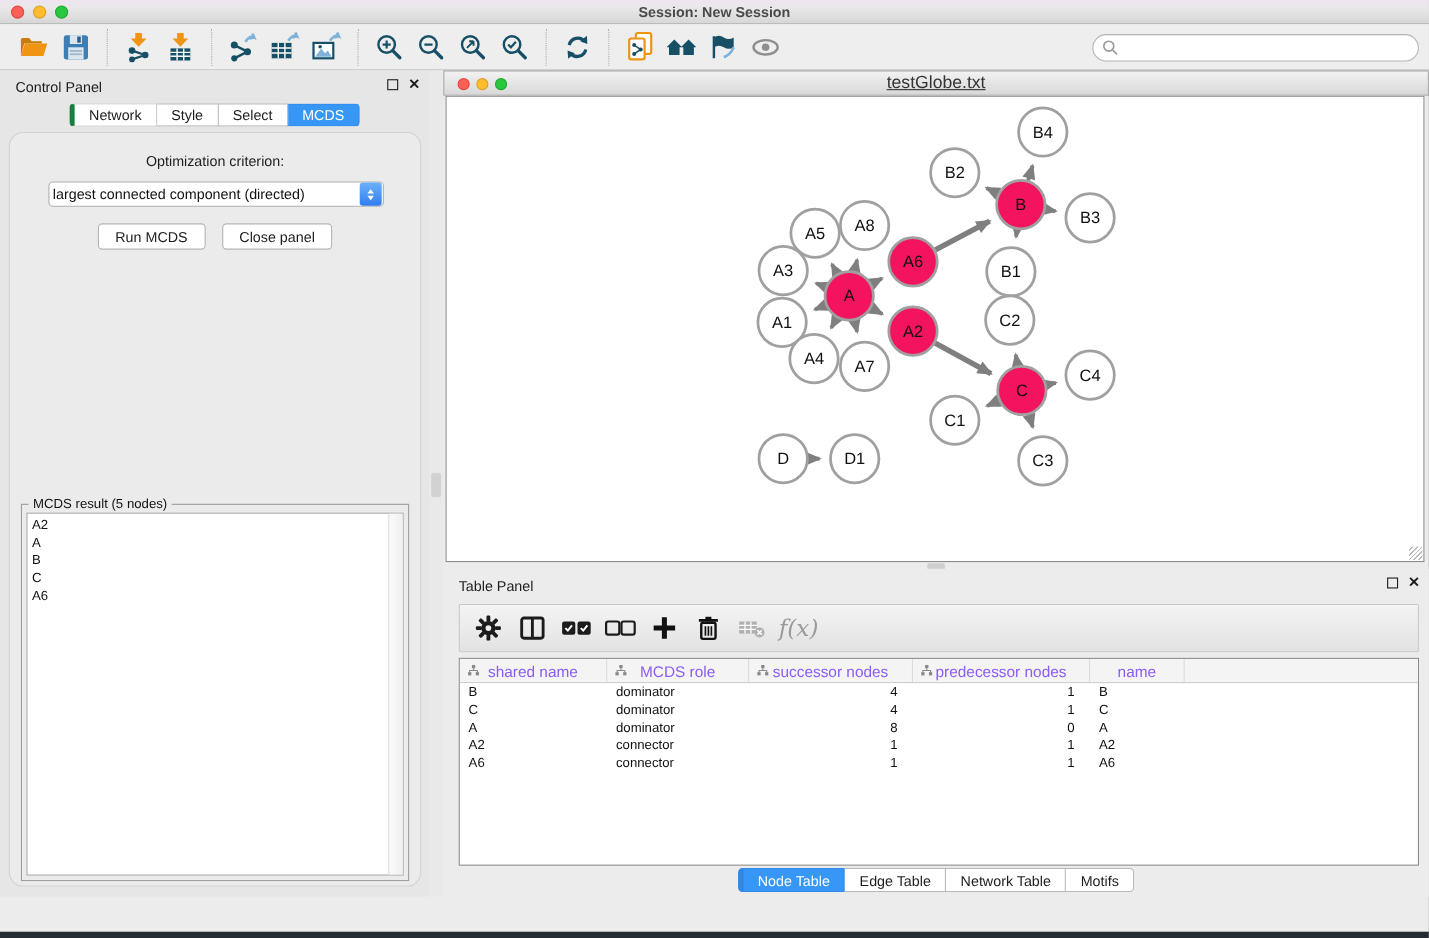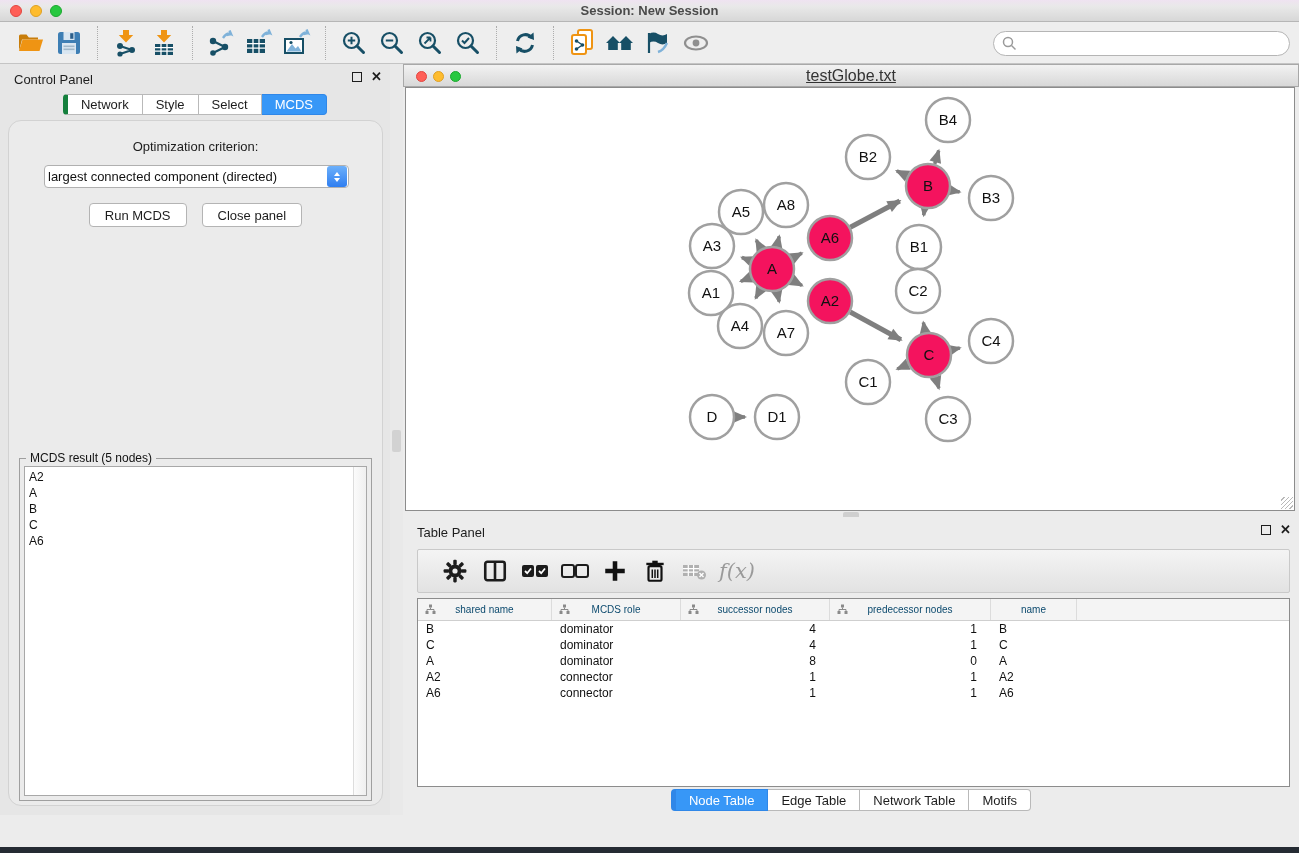--- a/index.html
+++ b/index.html
@@ -74,27 +74,27 @@
   .net-canvas svg { display:block; }
   .resize-corner { position:absolute; right:1px; bottom:1px; width:12px; height:12px;
     background:repeating-linear-gradient(135deg, transparent 0 2px, #b9b9b9 2px 3px); }
   .h-grip { position:absolute; left:440px; top:448px; width:16px; height:7px; background:#cfcfcf; border-radius:2px; }
 
   
   .tablepanel { position:absolute; left:403px; top:517px; width:896px; height:298px; background:#ececec; }
   .tp-header { position:relative; height:30px; display:flex; align-items:center; padding:0 14px; }
   .tp-toolbar { position:absolute; left:14px; top:32px; width:873px; height:44px;
     background:linear-gradient(#f4f4f4,#e2e2e2); border:1px solid #c9c9c9; border-radius:2px;
-    display:flex; align-items:center; padding-left:19px; gap:4px; }
+    display:flex; align-items:center; padding-left:8px; gap:4px; }
   .tp-btn { width:36px; height:36px; display:flex; align-items:center; justify-content:center; background:transparent; border:none; cursor:default; }
   .fx-label { font-family:"DejaVu Serif", serif; font-style:italic; color:#9a9a9a; font-size:21px; padding-left:2px; }
   .tbl { position:absolute; left:14px; top:81px; width:873px; height:189px; background:#fff; border:1px solid #8c8c8c; overflow:hidden; }
   .tbl-headrow { display:grid; grid-template-columns:134px 129px 149px 161px 86px 1fr; height:22px;
     background:#f4f4f4; border-bottom:1px solid #cfcfcf; }
-  .th { position:relative; display:flex; align-items:center; justify-content:center; font-size:10px; color:#0c4a6e;
+  .th { position:relative; display:flex; align-items:center; justify-content:center; font-size:14px; color:#8b5cf6;
     border-right:1px solid #dcdcdc; white-space:nowrap; }
   .th:last-child { border-right:none; }
   .th .tree-ico { position:absolute; left:7px; top:5px; }
   .tbl-row { display:grid; grid-template-columns:134px 129px 149px 161px 86px 1fr; height:16px; }
   .td { font-size:12px; line-height:16px; color:#111; padding:0 8px; white-space:nowrap; }
   .td.num { text-align:right; padding-right:14px; }
   .tp-tabs { position:absolute; left:0; top:272px; width:100%; display:flex; justify-content:center; }
   .tp-tabs .seg button { height:22px; font-size:13px; }
 
   

